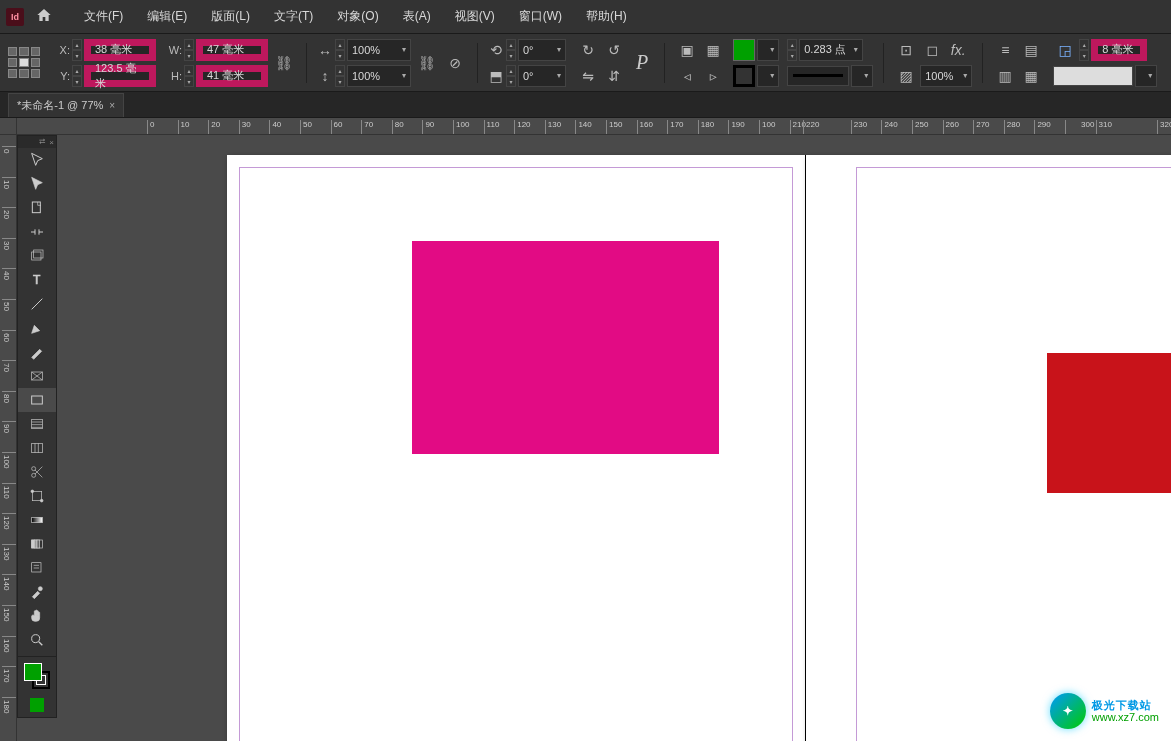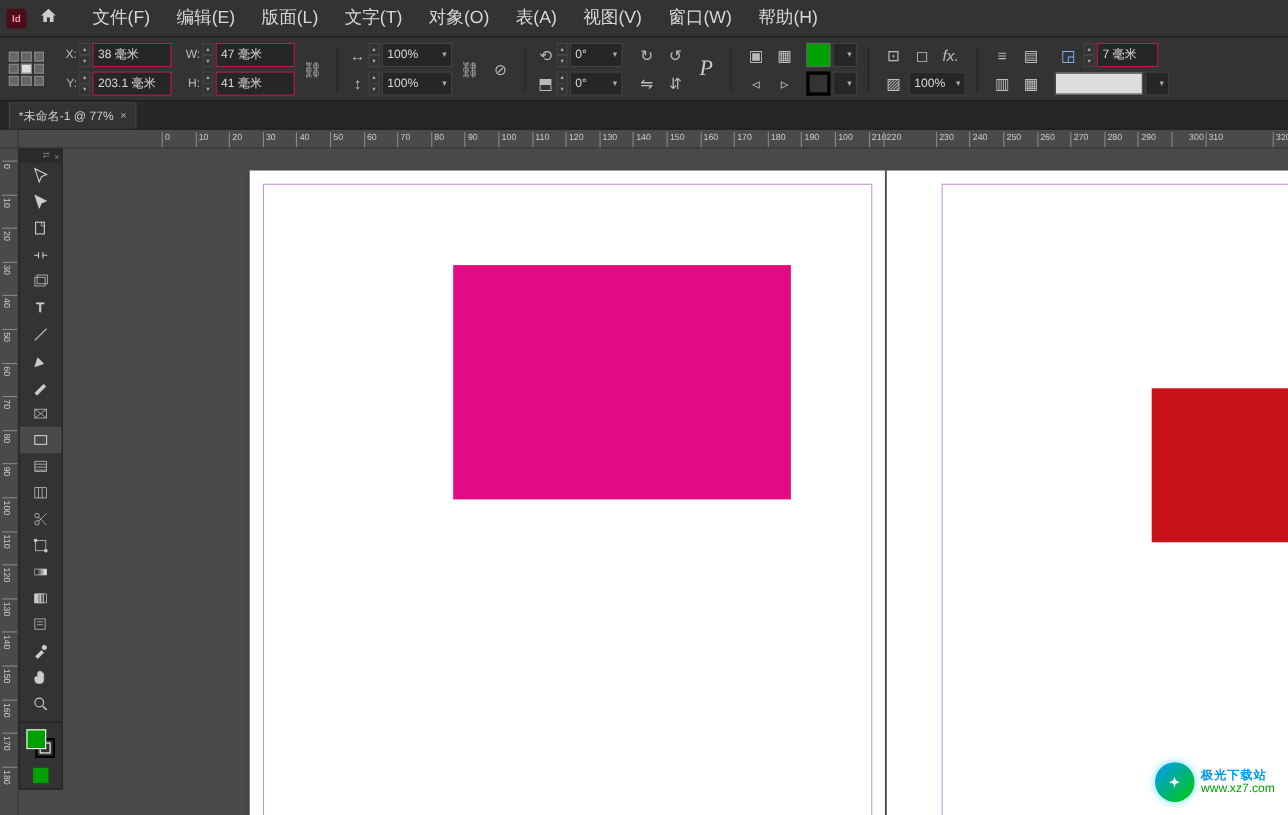--- a/index.html
+++ b/index.html
@@ -2,28 +2,28 @@
 <html><head>
 <meta charset="utf-8">
 <style>
 * { margin: 0; padding: 0; box-sizing: border-box; font-family: "Microsoft YaHei", "Segoe UI", sans-serif; user-select: none; }
 body { background: #2b2b2b; width: 1171px; height: 741px; overflow: hidden; position: relative; color: #d8d8d8; }
 
 
 .menubar { height: 34px; background: #333333; display: flex; align-items: center; padding-left: 6px; border-bottom: 1px solid #1a1a1a; }
 .app-icon { width: 18px; height: 18px; background: #4a0e1a; border-radius: 2px; display:flex; align-items:center; justify-content:center; color:#ff8fa3; font-size:9px; font-weight:bold; margin-right:12px; }
 .home-icon { color:#ccc; margin-right:20px; }
-.menu-item { font-size: 16px; color: #d8d8d8; padding: 4px 12px; cursor: pointer; }
+.menu-item { font-size: 12px; color: #d8d8d8; padding: 4px 12px; cursor: pointer; }
 
 
 .controlbar { height: 58px; background: #333333; display: flex; align-items: center; padding: 0 8px; border-bottom: 1px solid #1a1a1a; gap:4px; }
 .ctrl-group { display: flex; flex-direction: column; gap: 2px; }
 .ctrl-row { display: flex; align-items: center; gap: 2px; height: 24px; }
 .ctrl-label { font-size: 11px; color: #bbb; width: 18px; text-align: right; }
-.num-field { background: #262626; border: 1px solid #be185d; color: #d8d8d8; font-size: 11px; height: 22px; padding: 0 4px; width: 64px; display:flex; align-items:center; position:relative; }
+.num-field { background: #262626; border: 7px solid #be185d; color: #d8d8d8; font-size: 11px; height: 22px; padding: 0 4px; width: 64px; display:flex; align-items:center; position:relative; }
 .num-field.wide { width:72px; }
 .num-stepper { width: 10px; display:flex; flex-direction:column; height:22px; }
 .num-step { flex:1; font-size:6px; color:#aaa; display:flex; align-items:center; justify-content:center; border:1px solid #444; background:#333; cursor:pointer; }
 .ref-point { width: 32px; height: 32px; display:grid; grid-template-columns:repeat(3,1fr); grid-template-rows:repeat(3,1fr); gap:2px; margin-right:8px; }
 .ref-dot { background:#666; border:1px solid #888; }
 .ref-dot.active { background:#ddd; }
 .dropdown { background:#262626; border:1px solid #444; height:22px; display:flex; align-items:center; padding:0 16px 0 4px; font-size:11px; position:relative; min-width:48px; }
 .dropdown::after { content:"▾"; position:absolute; right:4px; font-size:8px; color:#aaa; }
 .icon-btn { width:24px; height:24px; display:flex; align-items:center; justify-content:center; color:#bbb; cursor:pointer; font-size:14px; }
 .color-swatch { width:22px; height:22px; border:1px solid #666; }
@@ -115,21 +115,21 @@
           <div class="num-step">▾</div>
         </div>
       <div class="num-field wide">38 毫米</div>
     </div>
     <div class="ctrl-row">
       <span class="ctrl-label">Y:</span>
       <div class="num-stepper">
           <div class="num-step">▴</div>
           <div class="num-step">▾</div>
         </div>
-      <div class="num-field wide">203.1 毫米</div>
+      <div class="num-field wide">123.5 毫米</div>
     </div>
   </div>
   <div class="ctrl-group" style="margin-left:4px">
     <div class="ctrl-row">
       <span class="ctrl-label">W:</span>
       <div class="num-stepper">
           <div class="num-step">▴</div>
           <div class="num-step">▾</div>
         </div>
       <div class="num-field wide">47 毫米</div>
@@ -220,20 +220,35 @@
     <div class="ctrl-row">
       <div class="color-swatch" style="background:#00a000"></div>
       <div class="dropdown" style="min-width:12px"></div>
     </div>
     <div class="ctrl-row">
       <div class="color-swatch" style="background:#333;border:3px solid #000"></div>
       <div class="dropdown" style="min-width:12px"></div>
     </div>
   </div>
 
+  <div class="ctrl-group" style="margin-left:4px">
+    <div class="ctrl-row">
+      <div class="num-stepper">
+          <div class="num-step">▴</div>
+          <div class="num-step">▾</div>
+        </div>
+      <div class="dropdown" style="min-width:62px">0.283 点</div>
+    </div>
+    <div class="ctrl-row">
+      <div class="stroke-preview">
+          <div class="stroke-line"></div>
+        </div>
+      <div class="dropdown" style="min-width:12px"></div>
+    </div>
+  </div>
 
   <div class="ctrl-sep"></div>
 
   <div class="ctrl-group">
     <div class="ctrl-row">
       <div class="icon-btn">⊡</div>
       <div class="icon-btn">◻</div>
       <div class="icon-btn">
           <i style="font-style:italic">fx.</i>
         </div>
@@ -257,21 +272,21 @@
     </div>
   </div>
 
   <div class="ctrl-group" style="margin-left:6px">
     <div class="ctrl-row">
       <div class="icon-btn" style="color:#7bb3ff">◲</div>
       <div class="num-stepper">
           <div class="num-step">▴</div>
           <div class="num-step">▾</div>
         </div>
-      <div class="num-field" style="width:56px">7 毫米</div>
+      <div class="num-field" style="width:56px">8 毫米</div>
     </div>
     <div class="ctrl-row">
       <div class="stroke-preview" style="width:80px;background:#ddd"></div>
       <div class="dropdown" style="min-width:12px"></div>
     </div>
   </div>
 </div>
 
 <div class="tabbar">
   <div class="tab">

